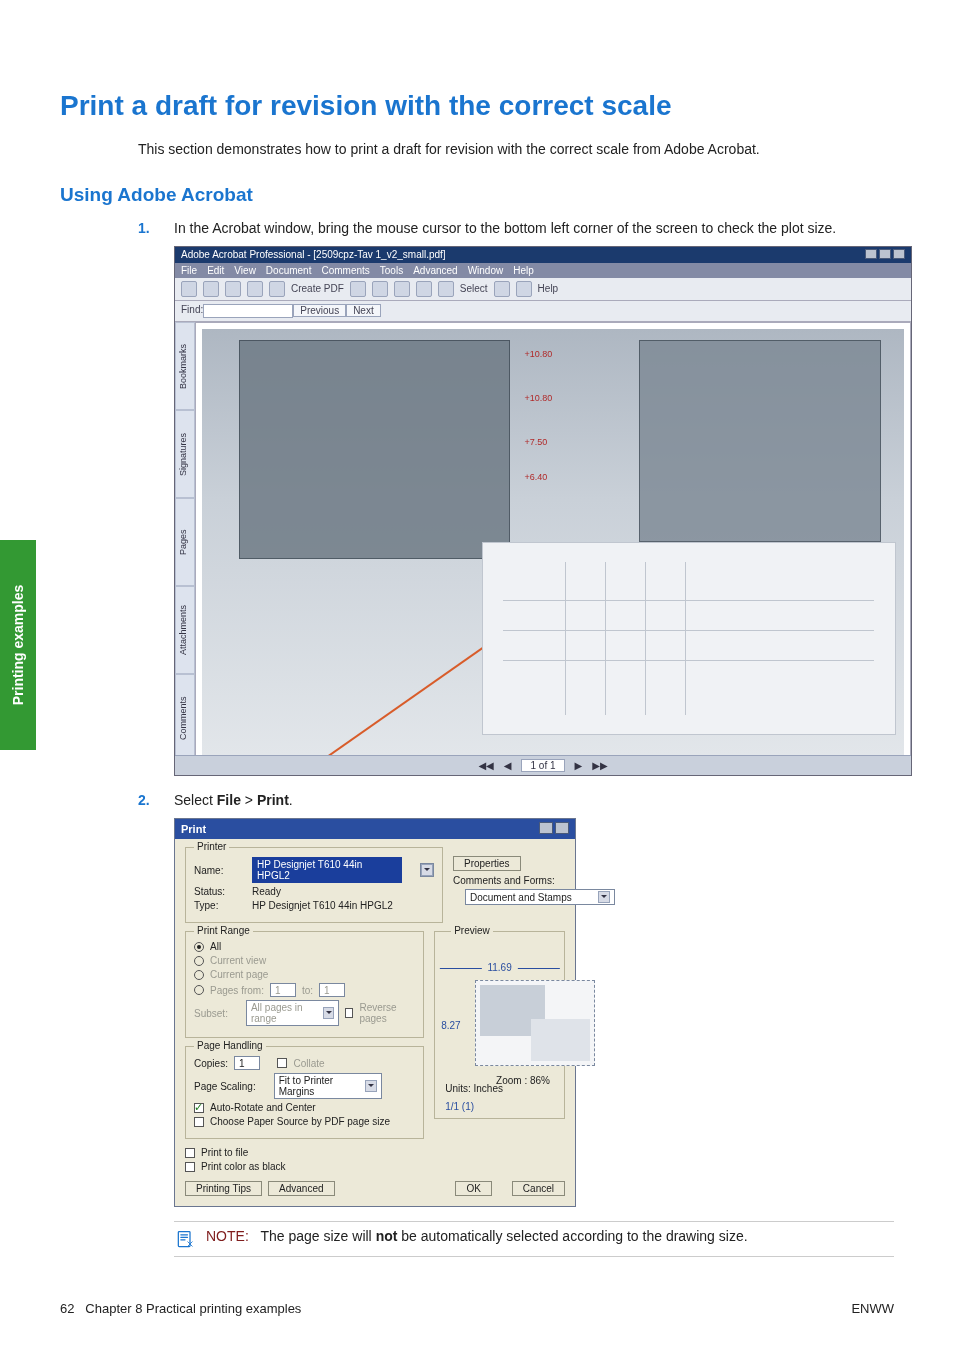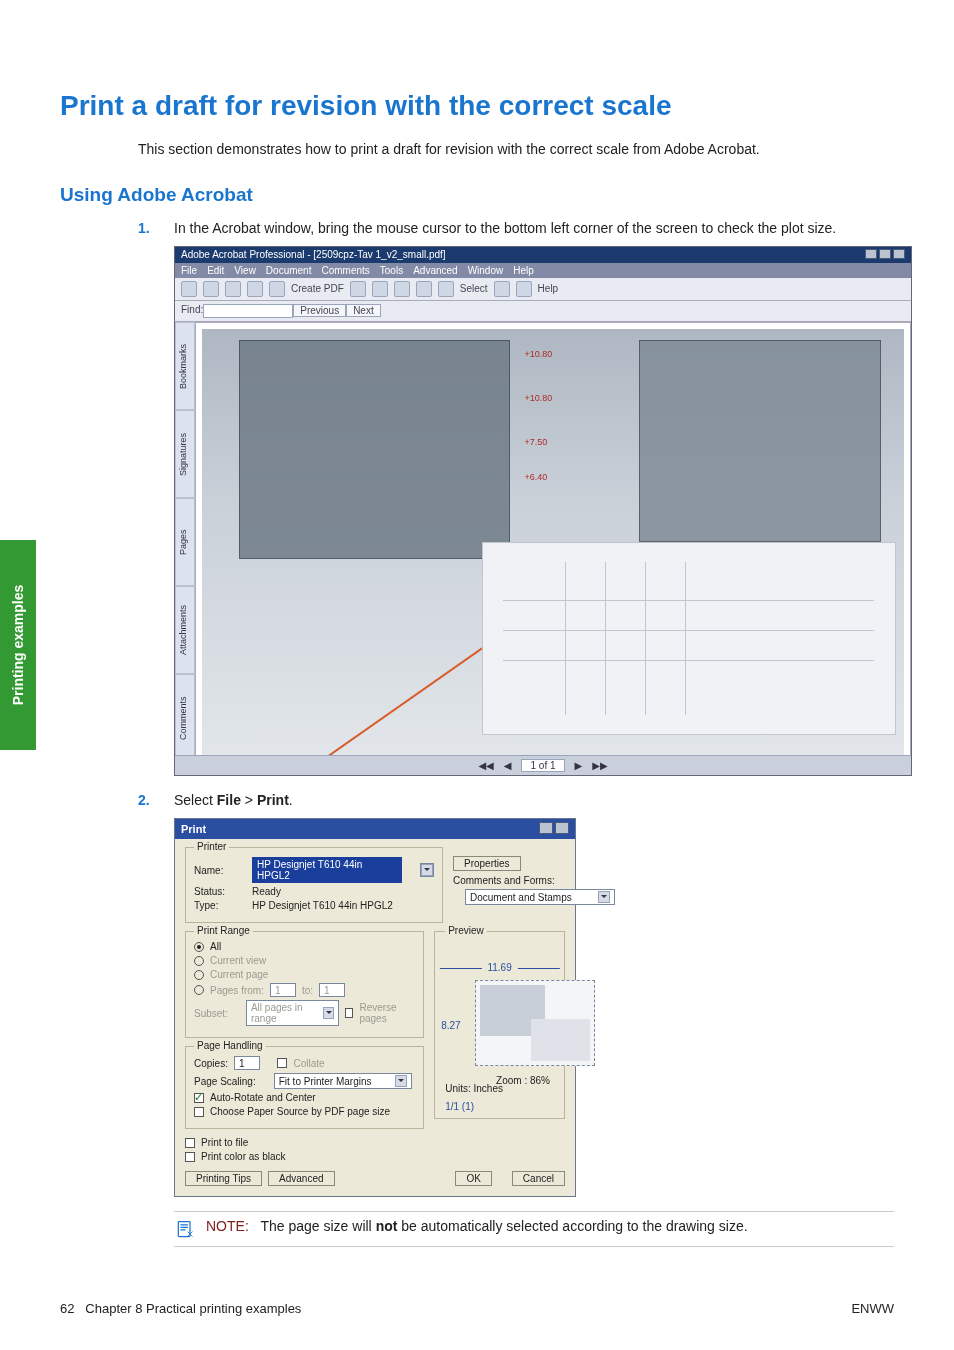--- a/index.html
+++ b/index.html
@@ -65,21 +65,21 @@
   .rad { width:10px; height:10px; border-radius:50%; border:1px solid #555; display:inline-block; position:relative; }
   .rad.on::after { content:""; position:absolute; inset:2px; border-radius:50%; background:#222; }
   .chk { width:10px; height:10px; border:1px solid #555; display:inline-block; position:relative; background:#fff; }
   .chk.on::after { content:"✓"; position:absolute; left:-1px; top:-3px; font-size:11px; color:#1a7a1a; }
   .txt { background:#fff; border:1px solid #7a889f; padding:0 4px; display:inline-block; min-width:26px; text-align:left; height:14px; line-height:14px; }
   .disabled { color:#9a9a90; }
   .two-col { display:flex; gap:10px; }
   .two-col .left { flex:1.15; }
   .two-col .right { flex:1; }
   .preview-box { border:1px solid #b8b49a; padding:6px 8px; position:relative; height:188px; }
-  .preview-box .legend { position:absolute; top:-7px; left:10px; background:#ece9d8; padding:0 3px; }
+  .preview-box .legend { position:absolute; top:-7px; left:16px; background:#ece9d8; padding:0 3px; }
   .pv-dim-w { position:absolute; top:30px; left:50%; transform:translateX(-50%); color:#2a4ea0; font-size:10px; }
   .pv-dim-w::before, .pv-dim-w::after { content:""; position:absolute; top:50%; width:42px; height:1px; background:#2a4ea0; }
   .pv-dim-w::before { right:100%; margin-right:6px; }
   .pv-dim-w::after { left:100%; margin-left:6px; }
   .pv-dim-h { position:absolute; left:6px; top:88px; color:#2a4ea0; font-size:10px; }
   .pv-img { position:absolute; left:40px; top:48px; width:120px; height:86px; background:#f4f5f7; border:1px dashed #7a889f; overflow:hidden; }
   .pv-img .b1 { position:absolute; left:4px; top:4px; width:55%; height:60%; background:#c8cfd8; }
   .pv-img .b2 { position:absolute; right:4px; bottom:4px; width:50%; height:50%; background:#dfe3e9; }
   .units { position:absolute; left:10px; bottom:24px; font-size:10px; }
   .zoom { position:absolute; right:14px; bottom:32px; font-size:10px; }
@@ -269,21 +269,21 @@
                     </span> 
                     <span class="chk"></span>
                     <span>Reverse pages</span>
                   </div>
               </div>
               <div class="grp">
                 <span class="legend">Page Handling</span>
                 <div class="row"><span>Copies:</span> <span class="txt">1</span> &nbsp;&nbsp; <span class="chk disabled"></span><span class="disabled">Collate</span></div>
                 <div class="row">
                     <span>Page Scaling:</span> 
-                    <span class="dd" style="width:138px;">
+                    <span class="dd" style="width:108px;">
                       <span>Fit to Printer Margins</span>
                       <span class="arr"></span>
                     </span>
                   </div>
                 <div class="row">
                     <span class="chk on"></span>
                     <span>Auto-Rotate and Center</span>
                   </div>
                 <div class="row">
                     <span class="chk"></span>

